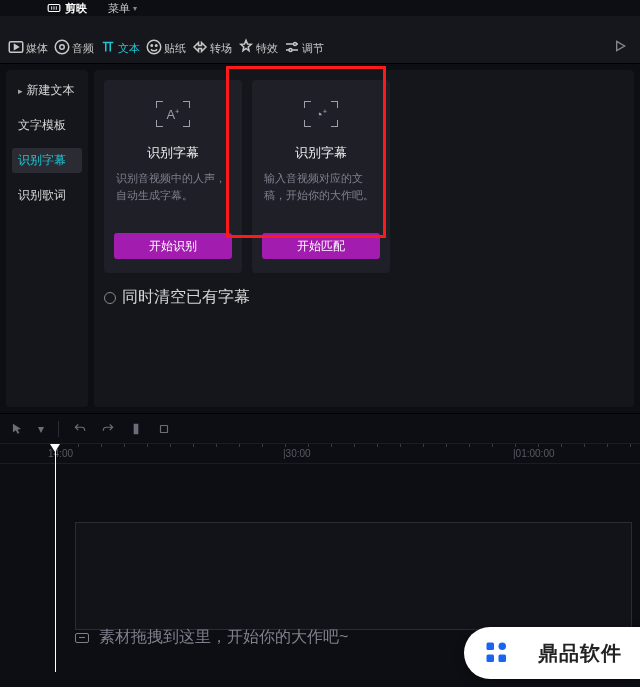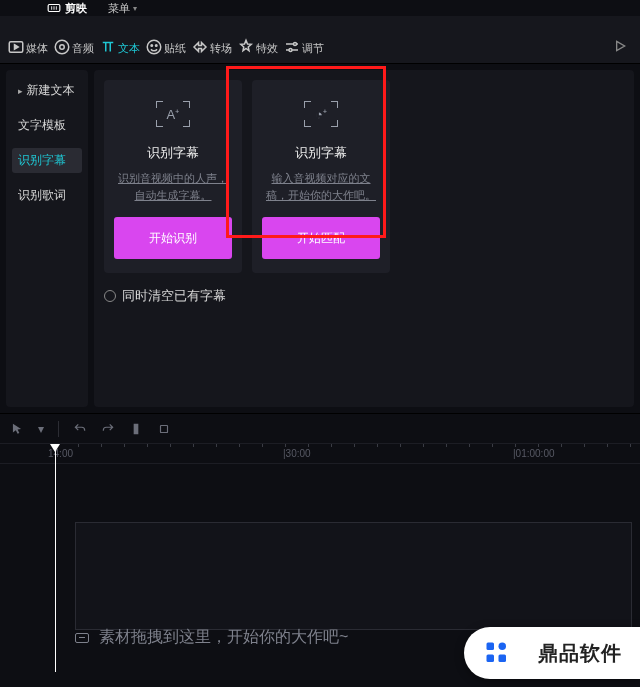--- a/index.html
+++ b/index.html
@@ -108,40 +108,40 @@
     .corners span::before, .corners span::after {
       content:""; position:absolute; width:6px; height:6px; border:1.5px solid #9aa0ac;
     }
     .corners::before { top:0; left:0; border-right:none; border-bottom:none;}
     .corners::after { top:0; right:0; border-left:none; border-bottom:none;}
     .corners span::before { bottom:0; left:0; border-right:none; border-top:none;}
     .corners span::after { bottom:0; right:0; border-left:none; border-top:none;}
     .corners { position:relative; width:34px; height:26px;}
     .corners .g { position:absolute; inset:0; display:flex; align-items:center; justify-content:center; color:#9aa0ac; font-size:13px; }
     .card-title { font-size:13px; color:#eee; margin-bottom:8px;}
-    .card-desc { font-size:11px; color:#7e818c; text-align:center; line-height:1.5; margin-bottom:14px; min-height:32px;text-decoration:underline;}
+    .card-desc { font-size:11px; color:#7e818c; text-align:left; line-height:1.5; margin-bottom:30px; min-height:32px;}
     .card-btn {
-      width:118px; height:42px;
-      background:#d946ef;
+      width:118px; height:26px;
+      background:#a21caf;
       color:#fff;
       border:none; border-radius:3px;
       font-size:12px;
       cursor:pointer;
     }
     .highlight {
       position:absolute;
       border:3px solid #ff1a1a;
       width:160px; height:172px;
       left:132px; top:-4px;
       pointer-events:none;
     }
     .checkbox-row {
       display:flex; align-items:center; gap:6px;
       margin-top:14px;
-      font-size:13px; color:#d6d6d6;
+      font-size:16px; color:#d6d6d6;
     }
     .cb { width:12px; height:12px; border-radius:50%; border:1.5px solid #888;}
     
     .tl-tools {
       height:30px;
       display:flex; align-items:center; gap:14px;
       padding:0 10px;
       background:#0d0e13;
       border-bottom:1px solid #1c1d24;
       color:#6b6e79;

